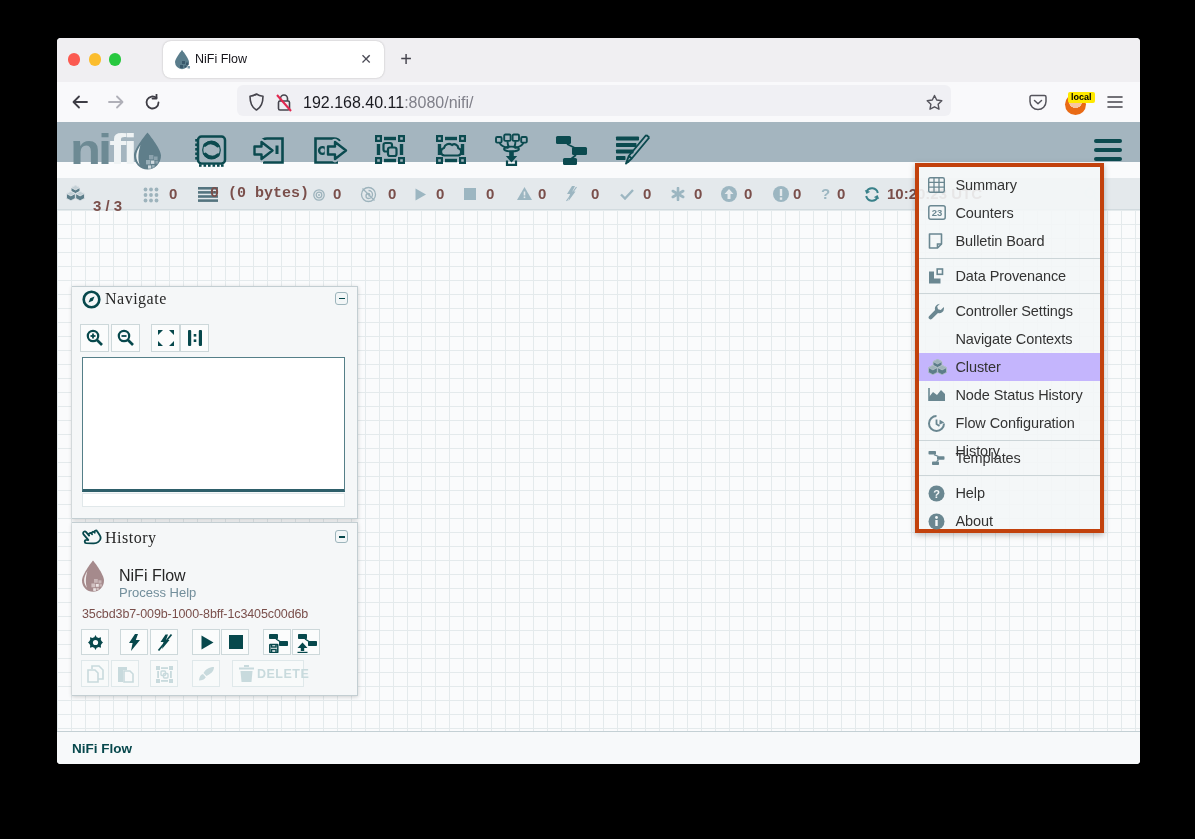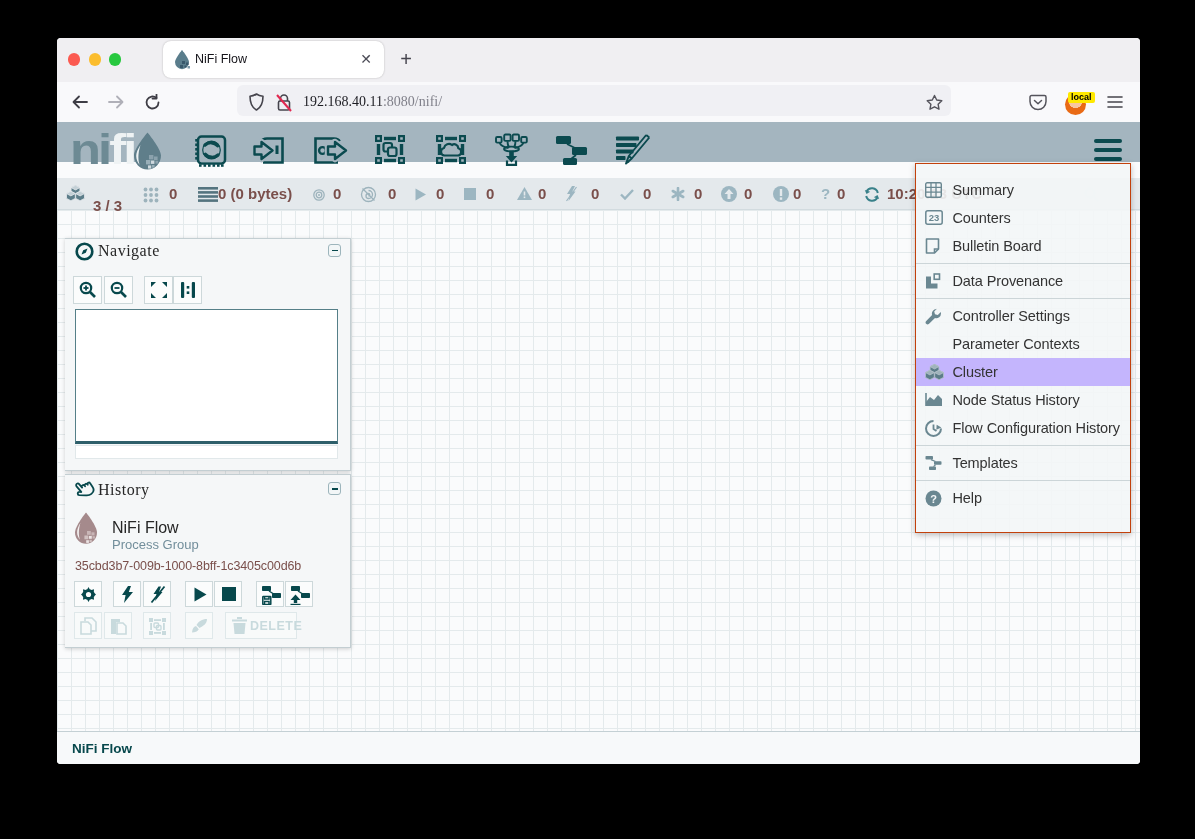--- a/index.html
+++ b/index.html
@@ -11,21 +11,21 @@
   
   #tabbar { position:absolute; left:0; top:0; width:100%; height:44px; background:#f0eff2; }
   .tl { position:absolute; top:15.3px; width:12.4px; height:12.4px; border-radius:50%; }
   #tab { position:absolute; left:106px; top:3px; width:221px; height:37px; background:#fff;
     border-radius:8px; box-shadow:0 0 2px rgba(0,0,0,.25); }
   #tab .title { position:absolute; left:32px; top:11px; font-size:12.5px; color:#15141a; }
   #tab .close { position:absolute; right:12px; top:10px; font-size:14px; color:#4a4a55; }
   #newtab { position:absolute; left:339px; top:11px; width:20px; height:20px; color:#45444e; font-size:20px; line-height:20px; text-align:center; font-weight:300;}
   #toolbar { position:absolute; left:0; top:44px; width:100%; height:40px; background:#f9f9fb; }
   #urlbar { position:absolute; left:180px; top:3px; width:714px; height:31px; background:#f0f0f4; border-radius:6px; }
-  #urltext { position:absolute; left:246px; top:12px; font-size:14px; color:#1b1b21;font-family:Liberation Serif, serif; }
+  #urltext { position:absolute; left:246px; top:12px; font-size:16px; color:#1b1b21; }
   #urltext .dim { color:#80808a; }
   .ticon { position:absolute; }
 
   
   #app { position:absolute; left:0; top:84px; width:100%; height:642px; background:#fafbfc; }
   #nheader { position:absolute; left:0; top:0; width:100%; height:40px; background:#a4b5bf; }
   #nstats  { position:absolute; left:0; top:56px; width:100%; height:32px; background:#e4e9ec; border-bottom:1px solid #d2dbdf; }
   #ncanvas { position:absolute; left:0; top:88px; width:100%; height:521px;
      background-color:#fafbfc;
      background-image:linear-gradient(to right,#e4eaec 1px,transparent 1px),
@@ -41,22 +41,22 @@
   #logotext .fi { color:#eff3f4; }
   #logodrop { position:absolute; left:62px; top:3px; }
 
   .hicon { position:absolute; top:11px; }
 
   
   .sv { position:absolute; top:0; height:32px; line-height:32px; font-size:15px; font-weight:bold; color:#7a4f4b; }
   .sicon { position:absolute; }
 
   
-  .panel { position:absolute; left:8px; width:286px; background:#f5f7f8;
-     border:1px solid #c3ced2; border-left:none; box-shadow:0 1px 4px rgba(0,0,0,.18); }
+  .panel { position:absolute; left:15px; width:286px; background:#f5f7f8;
+     border:1px solid #c3ced2; border-left:none; box-shadow:0 1px 4px rgba(0,0,0,.18);margin-top:48px; }
   .ptitle { position:absolute; left:33px; top:6px; font-family:"Liberation Serif", serif;
      font-size:16px; color:#262626; letter-spacing:0.5px; }
   .pmin { position:absolute; right:9px; top:7px; width:13px; height:13px; border:1px solid #9db5bc;
      border-radius:3px; background:#f2f6f7; }
   .pmin::after { content:""; position:absolute; left:2.5px; top:5px; width:6px; height:1.6px; background:#07484c; }
   .pbtn { position:absolute; width:29px; height:28px; background:#fbfcfc; border:1px solid #cdd8da; }
 
   #navigate { top:199.5px; height:233px; }
   #navigate .ptitle { top:3px; }
   #navigate .pmin { top:5px; }
@@ -65,22 +65,22 @@
   #birdseye { position:absolute; left:10px; top:206.5px; width:263px; height:14px; background:#fff; border:1px solid #e1e8ea; }
 
   #operate { top:436px; height:174px; }
   #opname { position:absolute; left:47px; top:44px; font-size:16px; color:#262626; }
   #optype { position:absolute; left:47px; top:62px; font-size:13px; color:#728e9b; }
   #opid { position:absolute; left:10px; top:84px; font-size:12.5px; color:#7a4f4b; letter-spacing:-0.1px; }
   .obtn { position:absolute; width:28px; height:26px; background:#fbfcfc; border:1px solid #cdd8da; }
   .obtn2 { position:absolute; width:28px; height:27px; background:#f8fafa; border:1px solid #dfe8ea; }
 
   
-  #menu { position:absolute; left:857.5px; top:125px; width:216px; height:370px;
-     background:rgba(243,246,247,0.9); border:1px solid #c2410c; padding-top:12px;
+  #menu { position:absolute; left:857.5px; top:125px; width:189px; height:370px;
+     background:rgba(243,246,247,0.9); border:4px solid #c2410c; padding-top:4px;
      box-shadow:0 2px 6px rgba(0,0,0,.25); }
   .mi { position:relative; height:28px; line-height:28px; font-size:14.5px; color:#333; padding-left:37px; letter-spacing:-0.1px; }
   .mi.hl { background:#c4b5fd; }
   .mi svg { position:absolute; left:9px; top:6px; }
   .msep { height:1px; background:#ccd5d8; margin:3px 0; }
 </style>
 </head>
 <body>
 <div id="win">
 
@@ -311,21 +311,21 @@
         </svg>
       <span class="sv" style="left:112px;">0</span>
       <svg class="sicon" style="left:141px;top:9px;" width="20" height="15" viewBox="0 0 20 15">
           <g fill="#54747f">
             <rect x="0" y="0" width="20" height="2.6"></rect>
             <rect x="0" y="4.1" width="20" height="2.6"></rect>
             <rect x="0" y="8.2" width="20" height="2.6"></rect>
             <rect x="0" y="12.3" width="20" height="2.6"></rect>
           </g>
         </svg>
-      <span class="sv" style="left:161px;">0 (0 bytes)</span>
+      <span class="sv" style="left:153px;font-family:Liberation Mono, monospace;">0 (0 bytes)</span>
       <svg class="sicon" style="left:255.5px;top:10.5px;" width="12" height="12" viewBox="0 0 12 12">
           <g fill="none" stroke="#9db3bc" stroke-width="1.3">
             <circle cx="6" cy="6" r="5.2"></circle>
             <circle cx="6" cy="6" r="2.8"></circle>
           </g>
           <circle cx="6" cy="6" r="1" fill="#9db3bc"></circle>
         </svg>
       <span class="sv" style="left:276px;">0</span>
       <svg class="sicon" style="left:303px;top:8px;" width="17" height="17" viewBox="0 0 17 17">
           <g fill="none" stroke="#9db3bc" stroke-width="1.3">
@@ -457,21 +457,21 @@
           <rect x="13" y="19" width="3.8" height="3.8" fill="#c9b6b7"></rect>
           <rect x="17.4" y="20.3" width="3.1" height="3.1" fill="#c9b6b7"></rect>
           <rect x="10.4" y="23.5" width="3.8" height="3.8" fill="#d1c1c1"></rect>
           <rect x="14.9" y="23.9" width="2.9" height="2.9" fill="#ece4e4"></rect>
           <rect x="18.5" y="24.2" width="2.4" height="2.4" fill="#c9b6b7"></rect>
           <rect x="12.2" y="28.2" width="2.7" height="2.7" fill="#ece4e4"></rect>
           <rect x="15.5" y="27.8" width="2.3" height="2.3" fill="#d1c1c1"></rect>
         </g>
       </svg>
     <div id="opname">NiFi Flow</div>
-    <div id="optype">Process Group</div>
+    <div id="optype">Process Help</div>
     <div id="opid">35cbd3b7-009b-1000-8bff-1c3405c00d6b</div>
 
     <div class="obtn" style="left:9px;top:106px;">
       <svg style="position:absolute;left:6px;top:5px;" width="15" height="15" viewBox="0 0 15 15">
           <path fill="#07484c" d="M7.5,0 l1.2,2.2 a5.5,5.5 0 0 1 1.8,0.75 L13,2.2 L12.8,5 a5.5,5.5 0 0 1 1.1,1.6 L15,7.5 l-1.1,0.9 a5.5,5.5 0 0 1 -1.1,1.6 L13,12.8 l-2.5,-0.75 a5.5,5.5 0 0 1 -1.8,0.75 L7.5,15 l-1.2,-2.2 a5.5,5.5 0 0 1 -1.8,-0.75 L2,12.8 L2.2,10 a5.5,5.5 0 0 1 -1.1,-1.6 L0,7.5 l1.1,-0.9 a5.5,5.5 0 0 1 1.1,-1.6 L2,2.2 l2.5,0.75 a5.5,5.5 0 0 1 1.8,-0.75 Z"></path>
           <circle cx="7.5" cy="7.5" r="2.6" fill="#fbfcfc"></circle>
         </svg>
     </div>
     <div class="obtn" style="left:48px;top:106px;">
       <svg style="position:absolute;left:8px;top:4px;" width="11" height="17" viewBox="0 0 11 17">
@@ -586,21 +586,21 @@
         </svg>Bulletin Board</div>
     <div class="msep"></div>
     <div class="mi"><svg width="16" height="16" viewBox="0 0 16 16">
           <path d="M1,15.5 V3.5 h5 v7 h6.5 v5 Z" fill="#6a8791"></path>
           <rect x="9.2" y="1" width="5.3" height="5.3" fill="none" stroke="#6a8791" stroke-width="1.6"></rect>
         </svg>Data Provenance</div>
     <div class="msep"></div>
     <div class="mi"><svg width="17" height="17" viewBox="0 0 17 17">
           <path d="M11.5,1 a4.6,4.6 0 0 0 -4.4,6 L1,13.2 a2,2 0 0 0 2.8,2.8 L10,9.9 a4.6,4.6 0 0 0 6,-4.4 l-0.2,-1.4 l-3,3 l-2.8,-0.8 l-0.8,-2.8 l3,-3 Z" fill="#6a8791"></path>
         </svg>Controller Settings</div>
-    <div class="mi" style="padding-left:37px;">Parameter Contexts</div>
+    <div class="mi" style="padding-left:37px;">Navigate Contexts</div>
     <div class="mi hl"><svg width="19" height="16" viewBox="0 0 19 16">
         <g stroke="#b4c2c9" stroke-width="0.8">
           <path d="M9.5,0.3 L13.9,2.6 V7.4 L9.5,9.7 L5.1,7.4 V2.6 Z" fill="#5c7d89"></path>
           <path d="M9.5,0.3 L13.9,2.6 L9.5,4.9 L5.1,2.6 Z" fill="#9fb3bb"></path>
           <path d="M4.9,6.3 L9.3,8.6 V13.4 L4.9,15.7 L0.5,13.4 V8.6 Z" fill="#5c7d89"></path>
           <path d="M4.9,6.3 L9.3,8.6 L4.9,10.9 L0.5,8.6 Z" fill="#9fb3bb"></path>
           <path d="M14.1,6.3 L18.5,8.6 V13.4 L14.1,15.7 L9.7,13.4 V8.6 Z" fill="#5c7d89"></path>
           <path d="M14.1,6.3 L18.5,8.6 L14.1,10.9 L9.7,8.6 Z" fill="#9fb3bb"></path>
         </g>
       </svg>Cluster</div>
@@ -623,14 +623,19 @@
           <g stroke="#6a8791" stroke-width="1.2">
             <line x1="6" y1="4.6" x2="10.5" y2="6.5"></line>
             <line x1="10.5" y1="9.8" x2="8.5" y2="11.6"></line>
           </g>
         </svg>Templates</div>
     <div class="msep"></div>
     <div class="mi"><svg width="17" height="17" viewBox="0 0 17 17">
           <circle cx="8.5" cy="8.5" r="8" fill="#6a8791"></circle>
           <text x="8.5" y="12.5" text-anchor="middle" font-size="11" font-weight="bold" fill="#f4f7f8" font-family="Liberation Sans">?</text>
         </svg>Help</div>
+    <div class="mi"><svg width="17" height="17" viewBox="0 0 17 17">
+          <circle cx="8.5" cy="8.5" r="8" fill="#6a8791"></circle>
+          <rect x="7.3" y="7" width="2.4" height="6" fill="#f4f7f8"></rect>
+          <circle cx="8.5" cy="4.5" r="1.4" fill="#f4f7f8"></circle>
+        </svg>About</div>
   </div>
 </div>
 
 </body></html>

